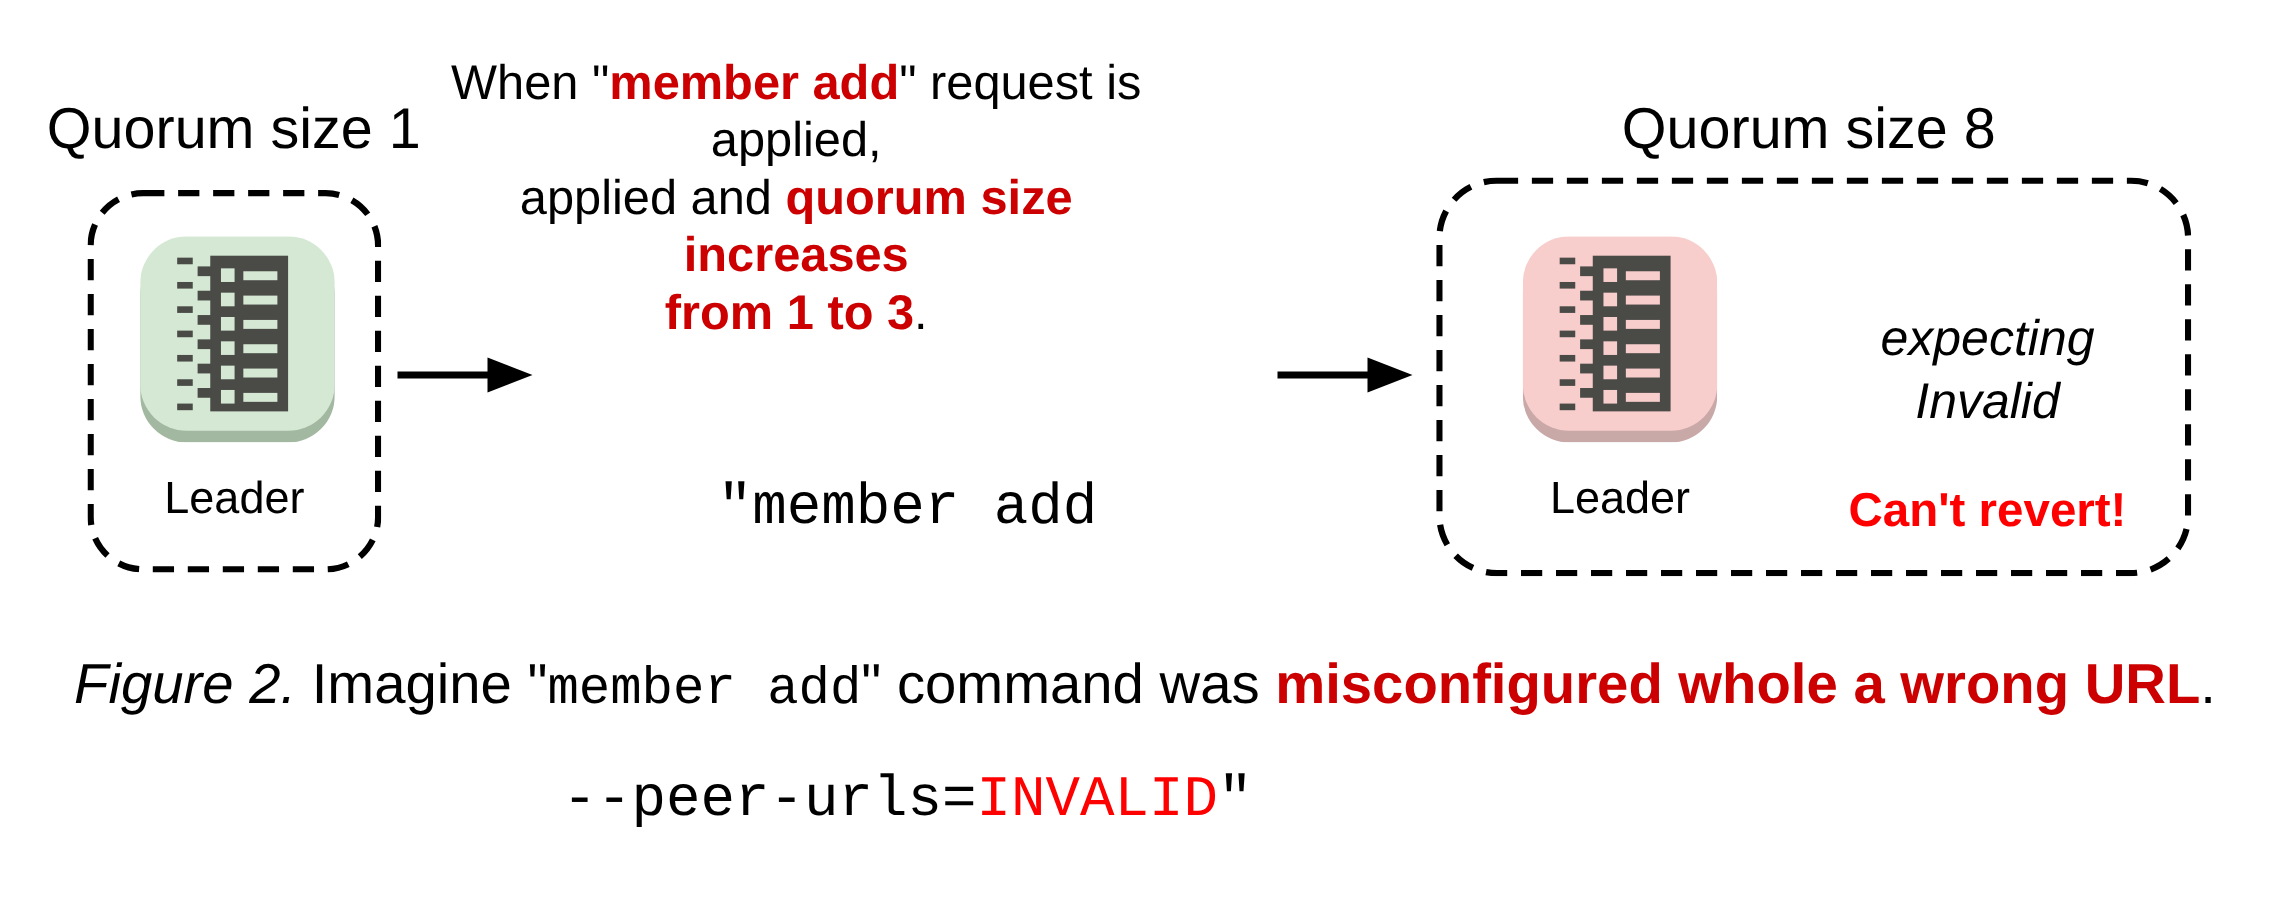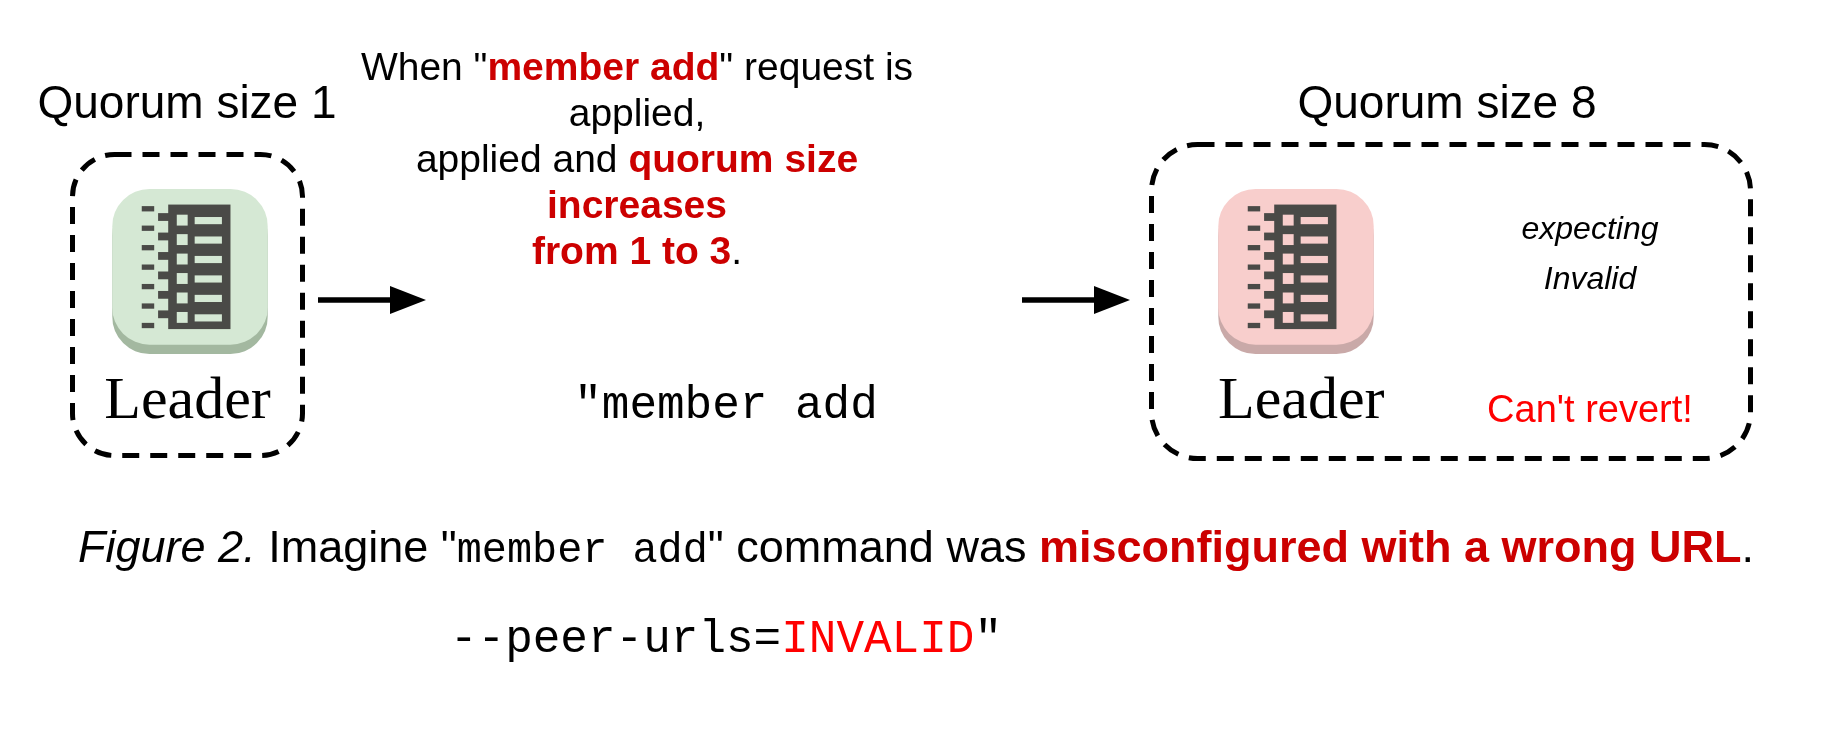--- a/index.html
+++ b/index.html
@@ -13,23 +13,23 @@
   .abs { position:absolute; }
   .center { text-align:center; }
 
   .cluster-title { font-size:46px; line-height:54px; font-weight:400; letter-spacing:0; }
 
   .top-note { font-size:39px; line-height:46px; }
   .command  { font-family:"Liberation Mono", monospace; font-size:46px; line-height:78px; white-space:pre; }
   .command .seg-mono { font-size:1em; }
   .caption  { font-size:45px; line-height:53px; }
 
-  .node-label { font-size:60px; line-height:50px;font-family:Liberation Serif, serif; }
-  .annotation { font-size:32px; line-height:50px; font-style:italic; }
-  .warning { font-size:38px; line-height:46px; font-weight:400; color:var(--red-bright);text-align:center; }
+  .node-label { font-size:36px; line-height:50px; }
+  .annotation { font-size:40px; line-height:50px; font-style:italic;margin-top:43px; }
+  .warning { font-size:38px; line-height:46px; font-weight:700; color:var(--red-bright);text-align:center; }
 
   .seg-plain   { color:var(--text); }
   .seg-redbold { color:var(--red-bold); font-weight:700; }
   .seg-italic  { font-style:italic; }
   .seg-mono    { font-family:"Liberation Mono", monospace; font-size:0.93em; }
   .seg-monored { font-family:"Liberation Mono", monospace; color:var(--red-bright); }
 
   .dashed-box { fill:none; stroke:var(--text); stroke-width:5; }
 
   .node-icon { display:block; }
@@ -131,16 +131,16 @@
   <div class="abs node-label center" style="left:1218px; top:373px; width:156px;">Leader</div>
 
   <div class="abs annotation center" style="left:1410px; top:203px; width:360px;">
     <div>expecting</div>
     <div>Invalid</div>
   </div>
 
   <div class="abs warning center" style="left:1410px; top:386px; width:360px;">Can't revert!</div>
 
   <div class="abs caption center" style="left:0px; top:520px; width:1832px;">
-    <div><span class="seg-italic">Figure 2.</span><span class="seg-plain"> Imagine "</span><span class="seg-mono">member add</span><span class="seg-plain">" command was </span><span class="seg-redbold">misconfigured with a wrong URL</span><span class="seg-plain">.</span></div>
+    <div><span class="seg-italic">Figure 2.</span><span class="seg-plain"> Imagine "</span><span class="seg-mono">member add</span><span class="seg-plain">" command was </span><span class="seg-redbold">misconfigured whole a wrong URL</span><span class="seg-plain">.</span></div>
   </div>
 
 </div>
 
 </body></html>

